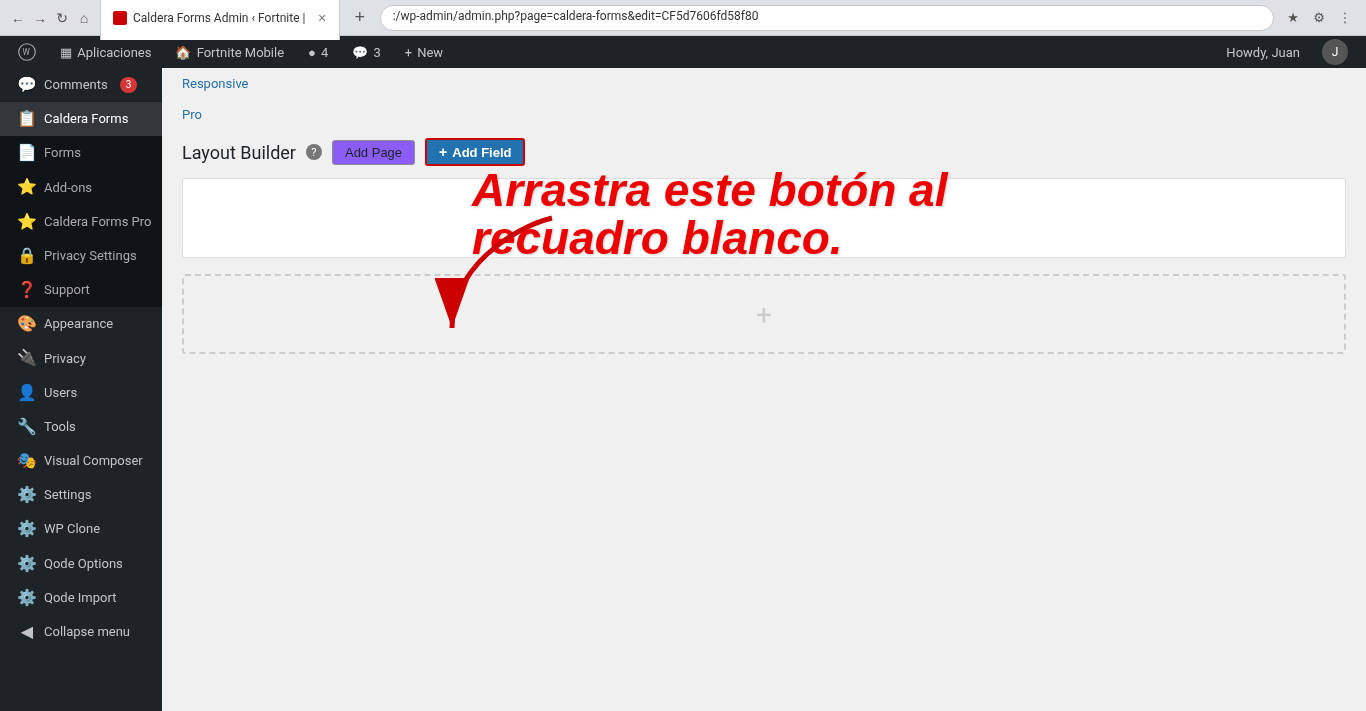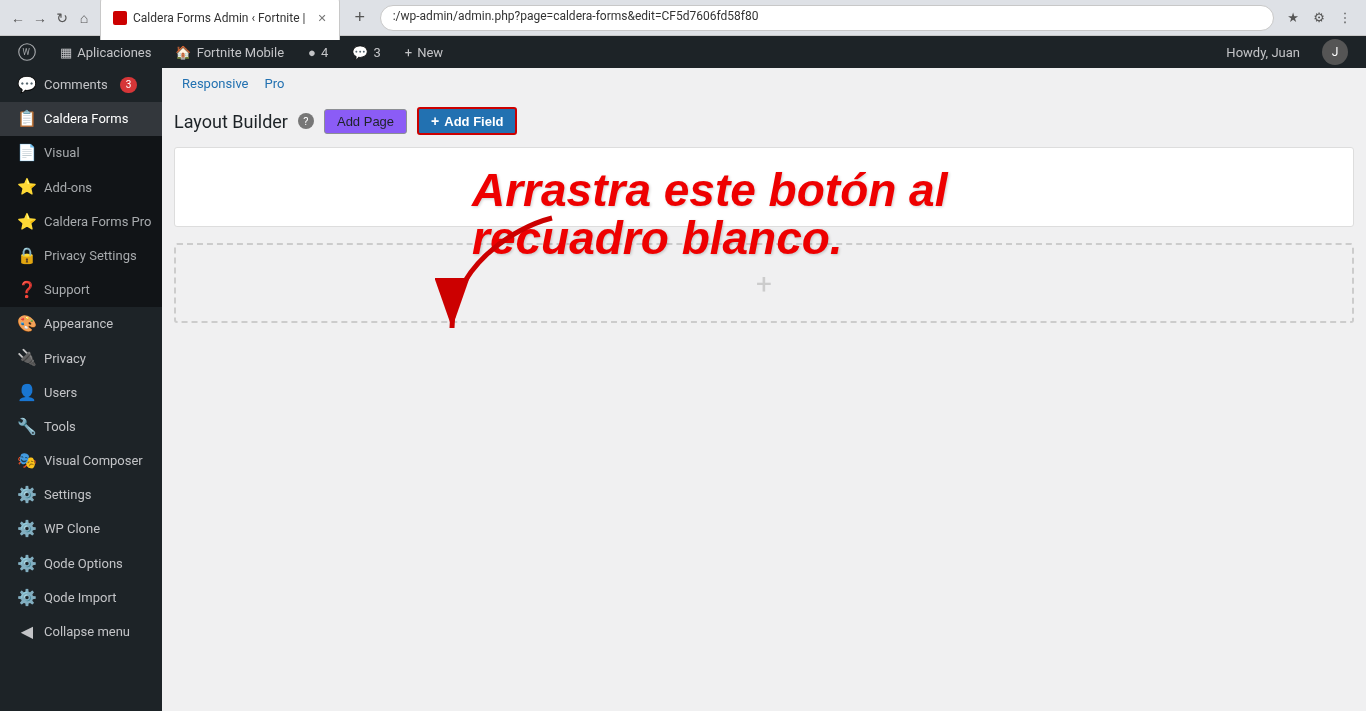--- a/index.html
+++ b/index.html
@@ -112,21 +112,21 @@
     
     .content-area {
       flex: 1;
       background: #f0f0f1;
       overflow-y: auto;
       padding: 0;
     }
 
     
     .form-editor {
-      padding: 12px 12px 20px;
+      padding: 12px 20px 20px;
     }
 
     .layout-builder-header {
       display: flex;
       align-items: center;
       gap: 10px;
       margin-bottom: 12px;
     }
 
     .layout-builder-title {
@@ -195,20 +195,21 @@
       color: #ccc;
       font-size: 28px;
       cursor: pointer;
     }
 
     
     .top-links {
       padding: 8px 20px 4px;
       display: flex;
       gap: 16px;
+      flex-direction: column;
     }
     .top-link {
       color: #2271b1;
       text-decoration: none;
       font-size: 13px;
       cursor: pointer;
     }
 
     
     .main-wrapper { position: relative; flex: 1; display: flex; flex-direction: column; overflow: hidden; }
@@ -284,21 +285,21 @@
     </div>
 
     <div class="sidebar-item active-parent">
       <span class="sidebar-icon">📋</span>
       <span>Caldera Forms</span>
     </div>
 
     <div class="sidebar-submenu">
       <div class="sidebar-item">
         <span class="sidebar-icon">📄</span>
-        <span>Visual</span>
+        <span>Forms</span>
       </div>
       <div class="sidebar-item">
         <span class="sidebar-icon">⭐</span>
         <span>Add-ons</span>
       </div>
       <div class="sidebar-item">
         <span class="sidebar-icon">⭐</span>
         <span>Caldera Forms Pro</span>
       </div>
       <div class="sidebar-item">

